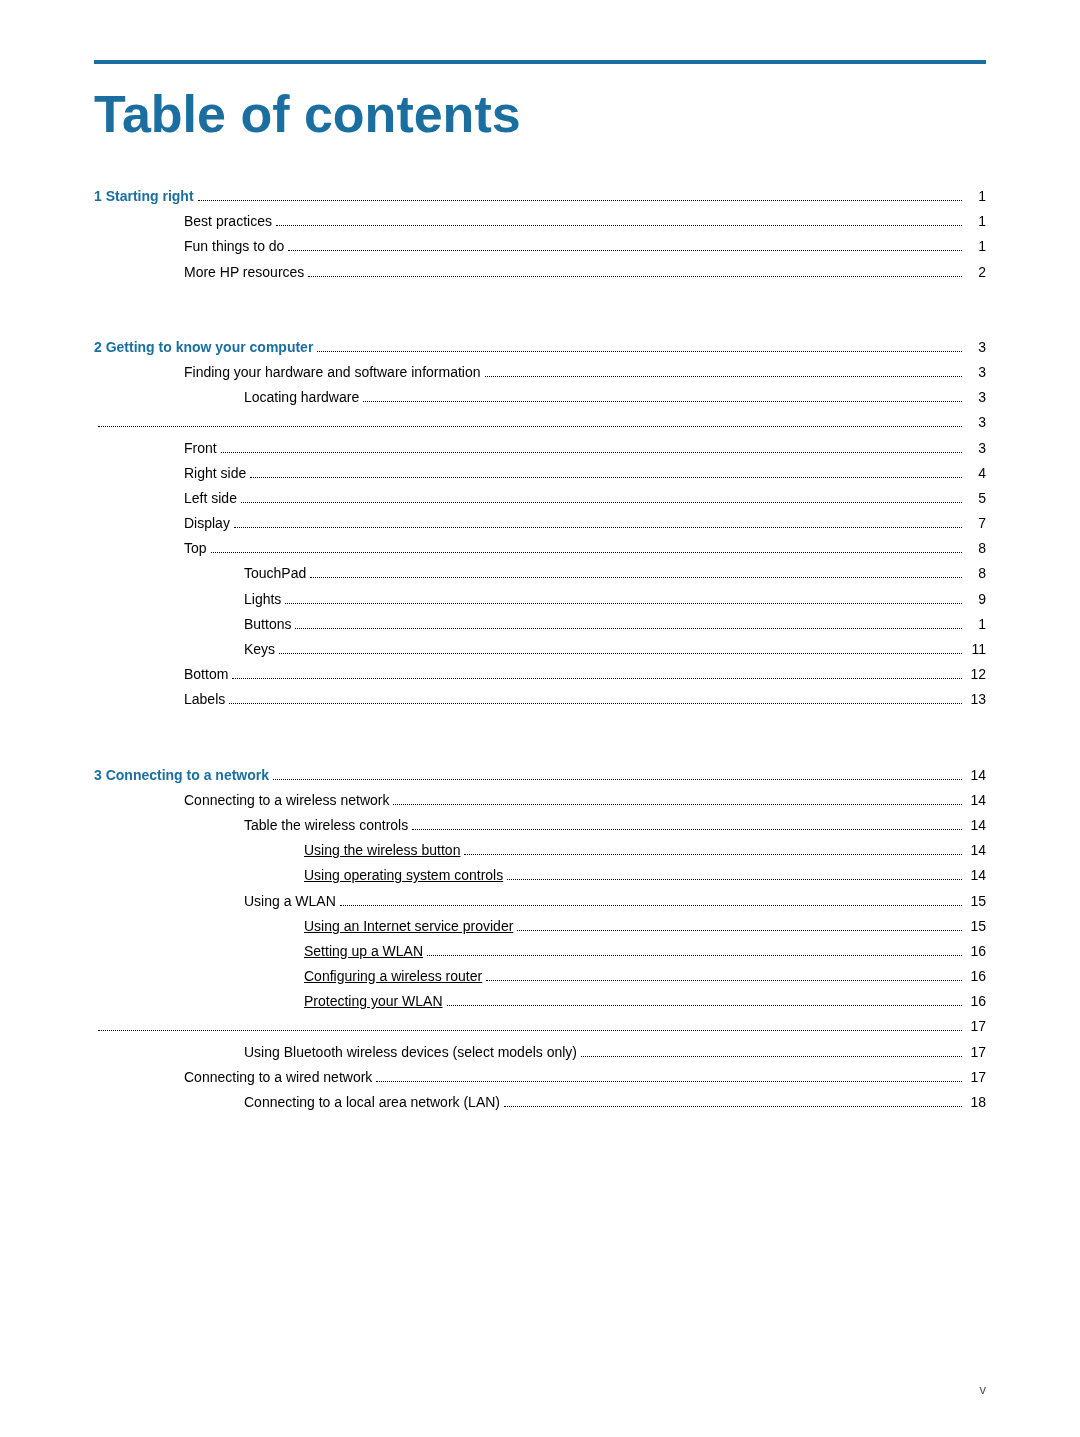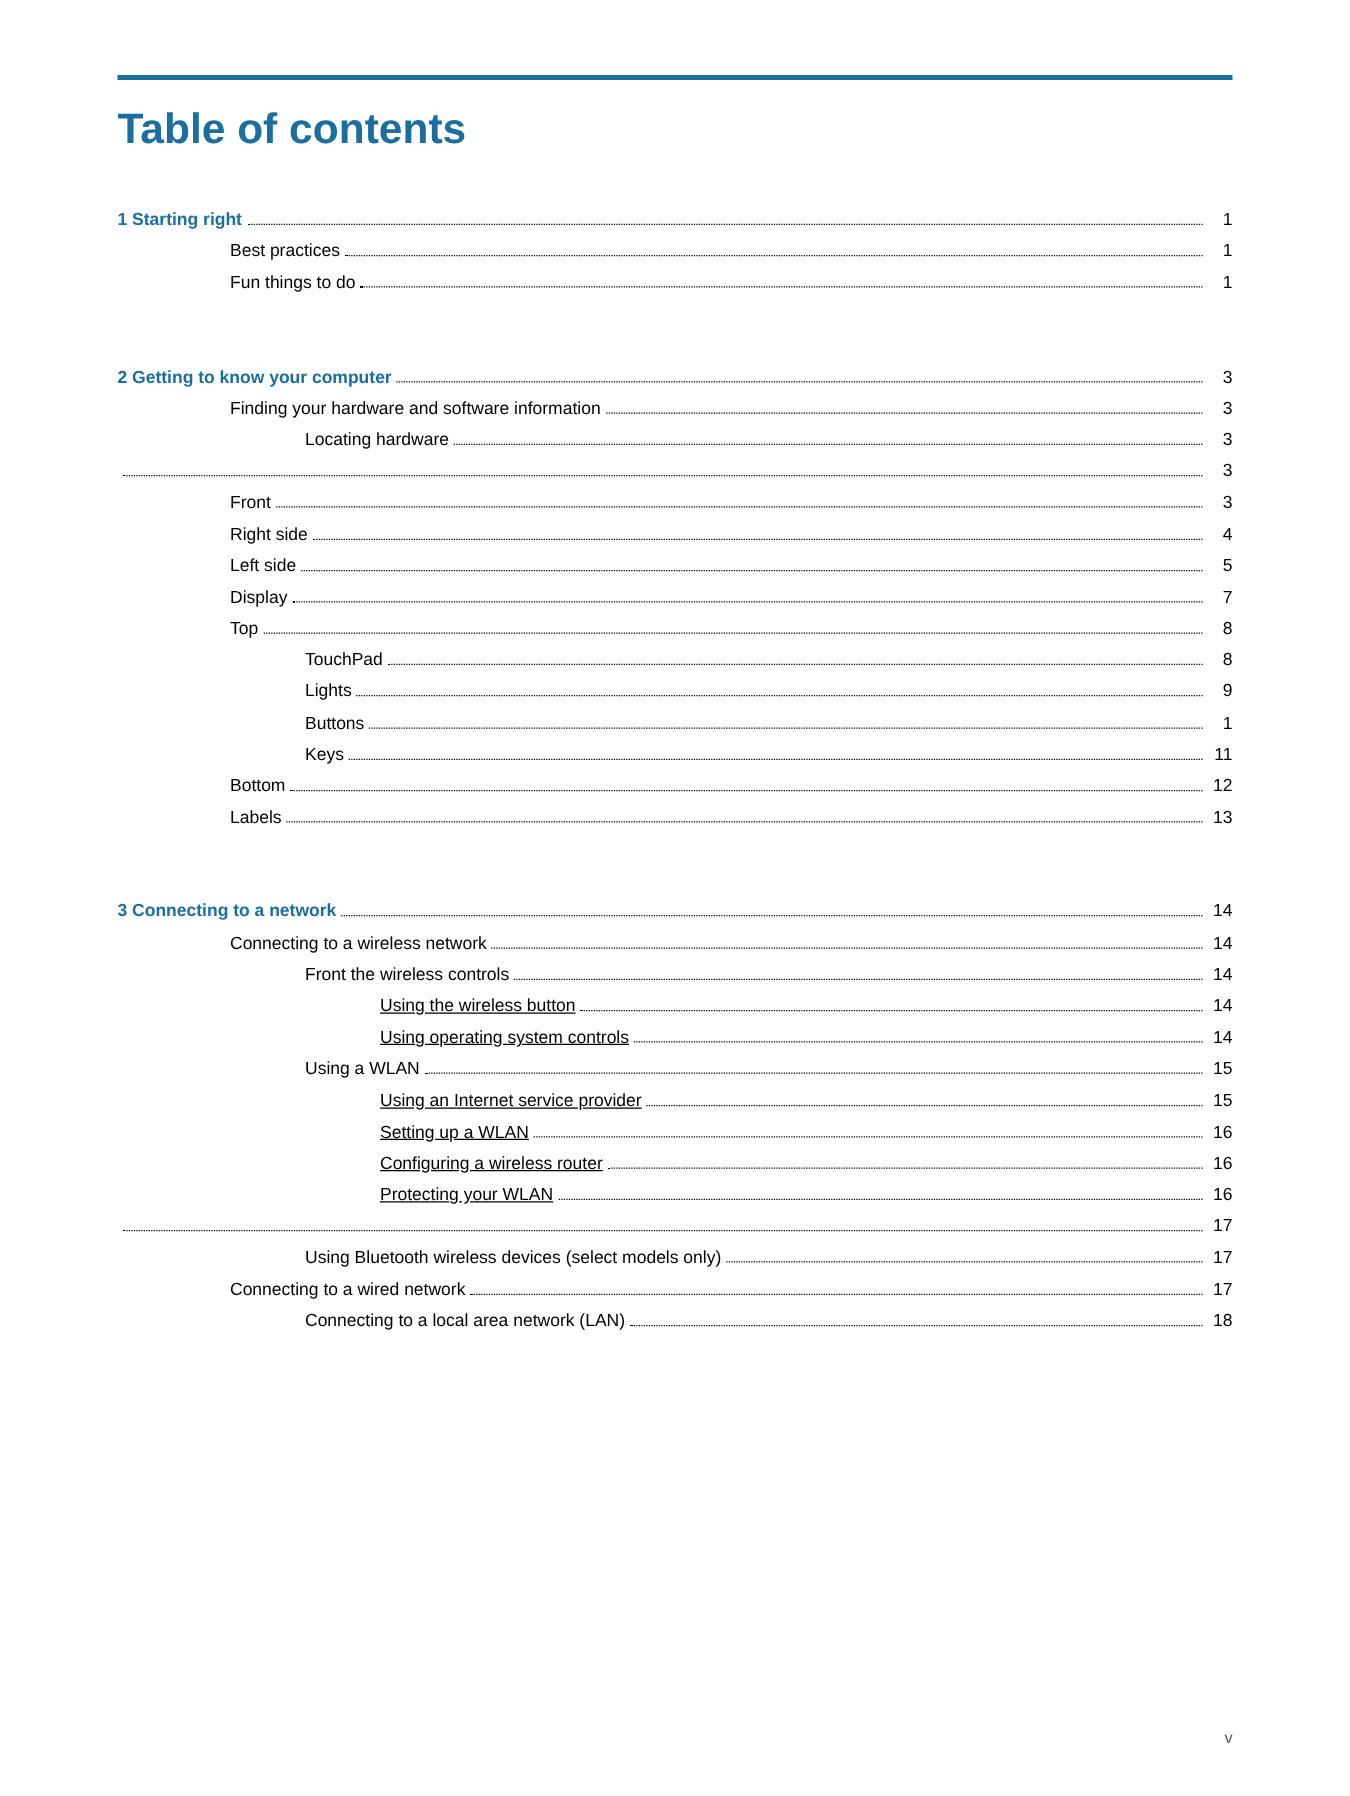--- a/index.html
+++ b/index.html
@@ -18,21 +18,21 @@
       padding: 60px 94px 80px 94px;
     }
 
     .top-border {
       height: 4px;
       background: #1a6fa0;
       margin-bottom: 20px;
     }
 
     .page-title {
-      font-size: 34px;
+      font-size: 52px;
       font-weight: bold;
       color: #1a6fa0;
       margin-bottom: 40px;
     }
 
     .toc-section {
       margin-bottom: 30px;
     }
 
     .toc-entry {
@@ -99,20 +99,25 @@
     <div class="toc-entry">
       <span class="entry-left level-2">Best practices</span>
       <span class="dots"></span>
       <span class="page-num">1</span>
     </div>
     <div class="toc-entry">
       <span class="entry-left level-2">Fun things to do</span>
       <span class="dots"></span>
       <span class="page-num">1</span>
     </div>
+    <div class="toc-entry">
+      <span class="entry-left level-2">More HP resources</span>
+      <span class="dots"></span>
+      <span class="page-num">2</span>
+    </div>
   </div>
 
   <div class="section-gap"></div>
 
   <div class="toc-section">
     <div class="toc-entry">
       <span class="entry-left level-1">2  Getting to know your computer</span>
       <span class="dots"></span>
       <span class="page-num">3</span>
     </div>
@@ -194,21 +199,21 @@
       <span class="entry-left level-1">3  Connecting to a network</span>
       <span class="dots"></span>
       <span class="page-num">14</span>
     </div>
     <div class="toc-entry">
       <span class="entry-left level-2">Connecting to a wireless network</span>
       <span class="dots"></span>
       <span class="page-num">14</span>
     </div>
     <div class="toc-entry">
-      <span class="entry-left level-3">Front the wireless controls</span>
+      <span class="entry-left level-3">Table the wireless controls</span>
       <span class="dots"></span>
       <span class="page-num">14</span>
     </div>
     <div class="toc-entry">
       <span class="entry-left level-4">Using the wireless button</span>
       <span class="dots"></span>
       <span class="page-num">14</span>
     </div>
     <div class="toc-entry">
       <span class="entry-left level-4">Using operating system controls</span>

